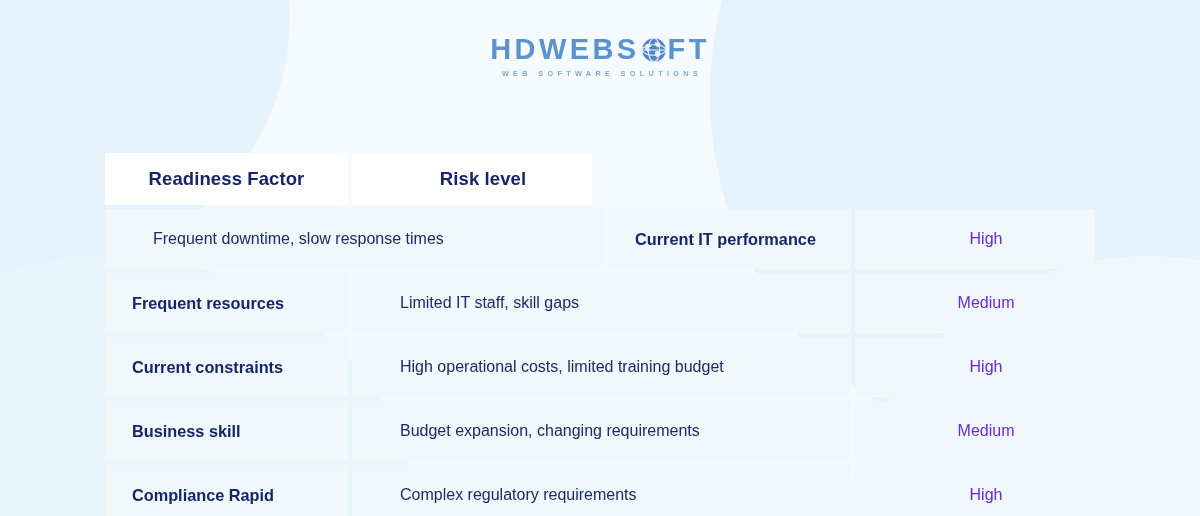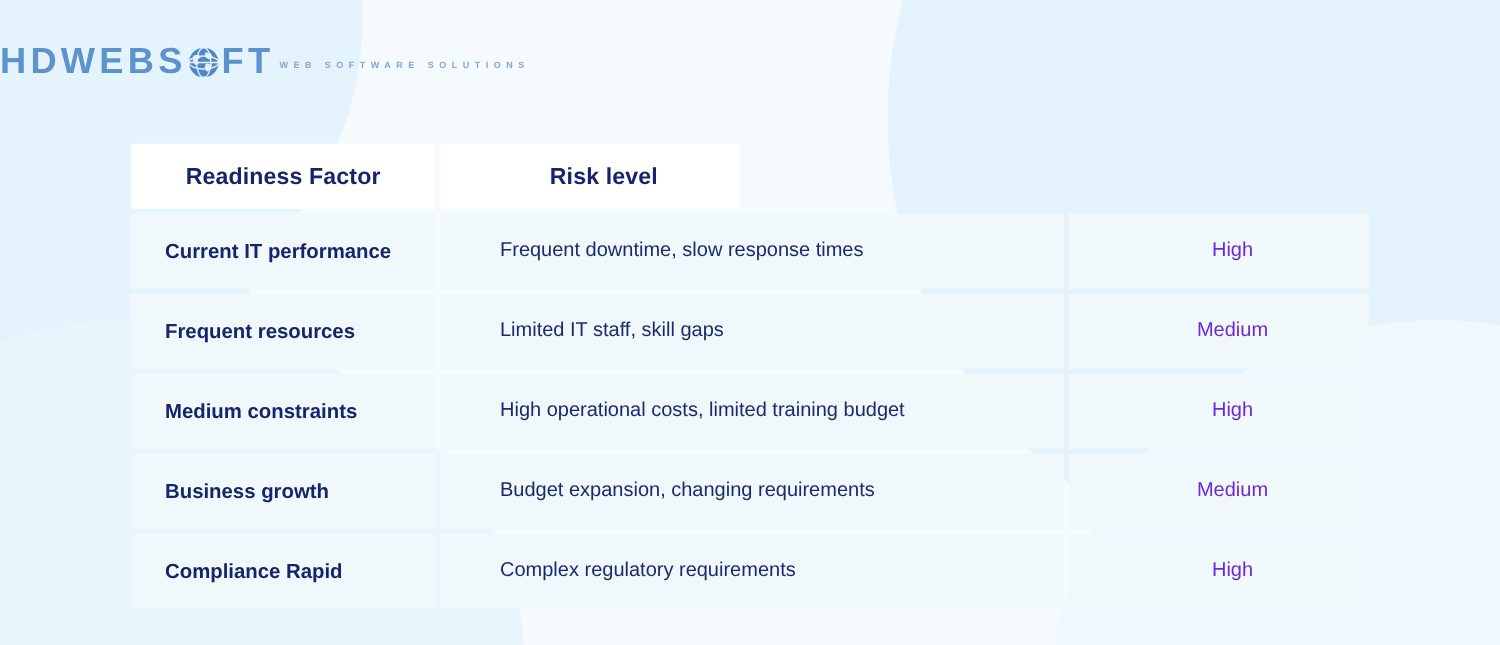--- a/index.html
+++ b/index.html
@@ -85,21 +85,21 @@
   }
 
   
   .logo-wrap {
     position: absolute;
     z-index: 3;
     left: 0;
     right: 0;
     top: 34px;
     display: flex;
-    flex-direction: row;
+    flex-direction: column;
     align-items: center;
   }
 
   .logo-mark {
     display: flex;
     align-items: center;
     justify-content: center;
     color: #5d93cd;
     font-size: 29px;
     font-weight: bold;
@@ -151,20 +151,21 @@
   .t-head {
     background: #ffffff;
     height: 52px;
     display: flex;
     align-items: center;
     justify-content: center;
     color: #16256b;
     font-size: 18.5px;
     font-weight: bold;
     letter-spacing: 0.1px;
+    margin-top: 38px;
   }
 
   .t-cell {
     background: #f0f8fb;
     height: 60px;
     display: flex;
     align-items: center;
     color: #16256b;
     font-size: 16px;
   }
@@ -221,39 +222,39 @@
 </div>
 
 <div class="table-zone">
 
   <div class="t-row">
     <div class="t-head c1">Readiness Factor</div>
     <div class="t-head c3">Risk level</div>
   </div>
 
   <div class="t-row">
+    <div class="t-cell consider c2">Frequent downtime, slow response times</div>
     <div class="t-cell factor c1">Current IT performance</div>
-    <div class="t-cell consider c2">Frequent downtime, slow response times</div>
     <div class="t-cell risk c3">High</div>
   </div>
 
   <div class="t-row">
     <div class="t-cell factor c1">Frequent resources</div>
     <div class="t-cell consider c2">Limited IT staff, skill gaps</div>
     <div class="t-cell risk c3">Medium</div>
   </div>
 
   <div class="t-row">
-    <div class="t-cell factor c1">Medium constraints</div>
+    <div class="t-cell factor c1">Current constraints</div>
     <div class="t-cell consider c2">High operational costs, limited training budget</div>
     <div class="t-cell risk c3">High</div>
   </div>
 
   <div class="t-row">
-    <div class="t-cell factor c1">Business growth</div>
+    <div class="t-cell factor c1">Business skill</div>
     <div class="t-cell consider c2">Budget expansion, changing requirements</div>
     <div class="t-cell risk c3">Medium</div>
   </div>
 
   <div class="t-row">
     <div class="t-cell factor c1">Compliance Rapid</div>
     <div class="t-cell consider c2">Complex regulatory requirements</div>
     <div class="t-cell risk c3">High</div>
   </div>
 

